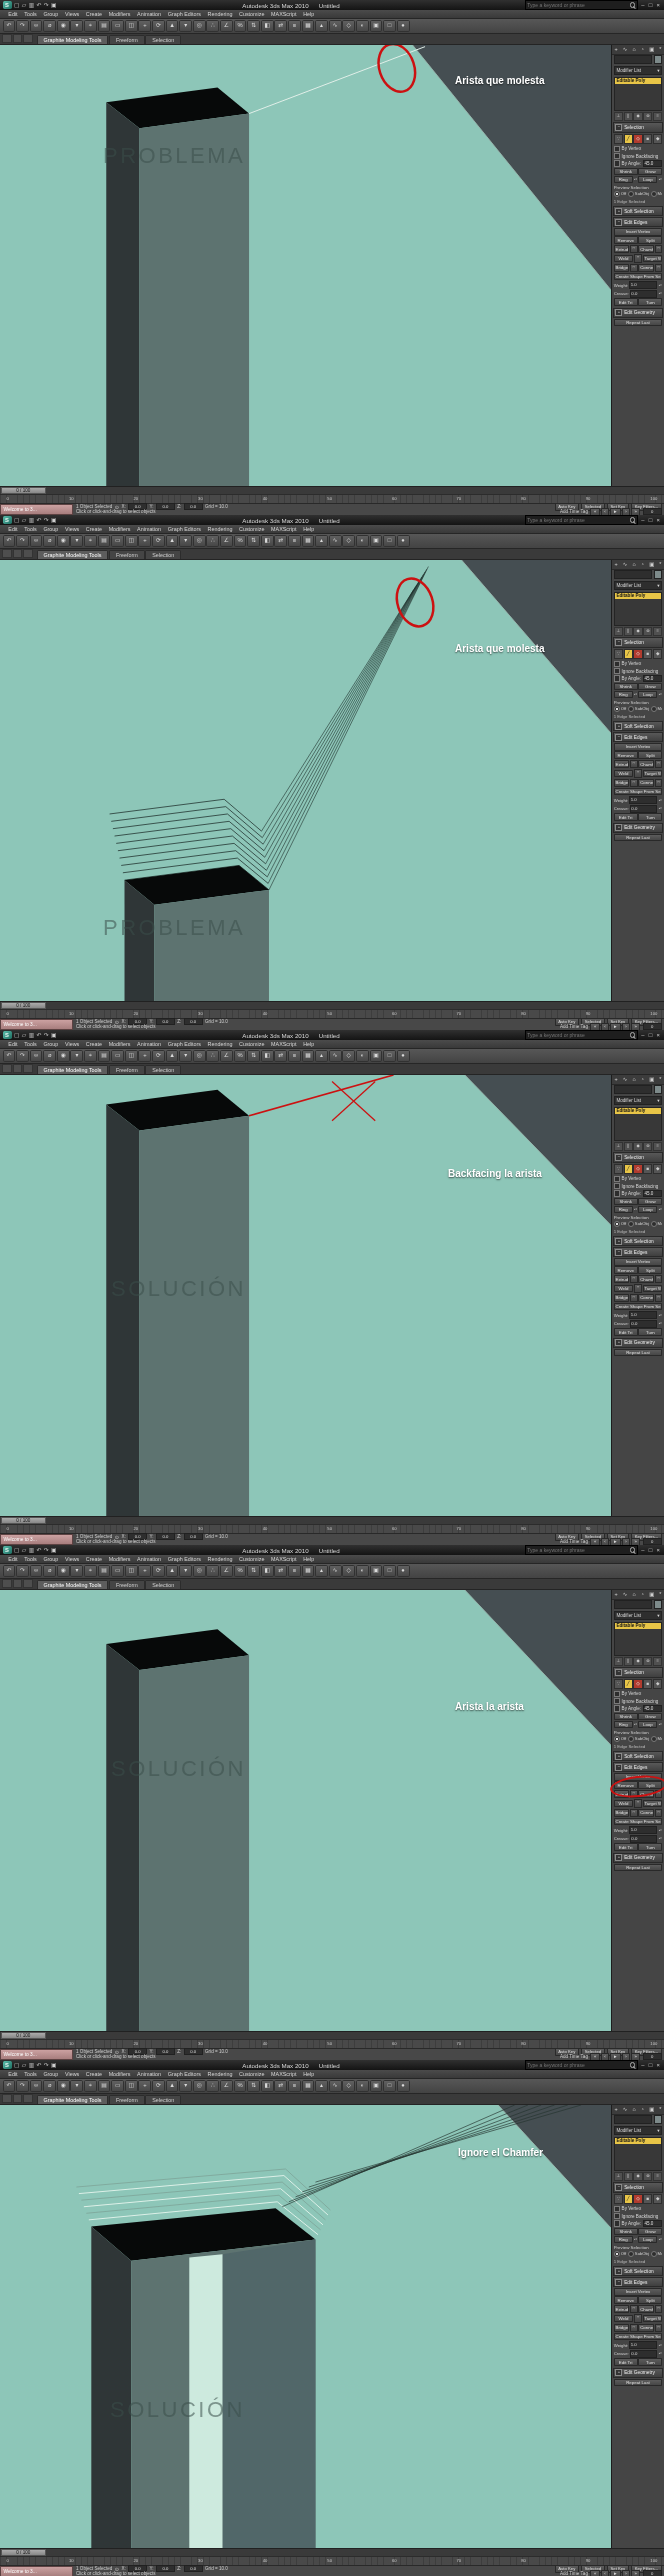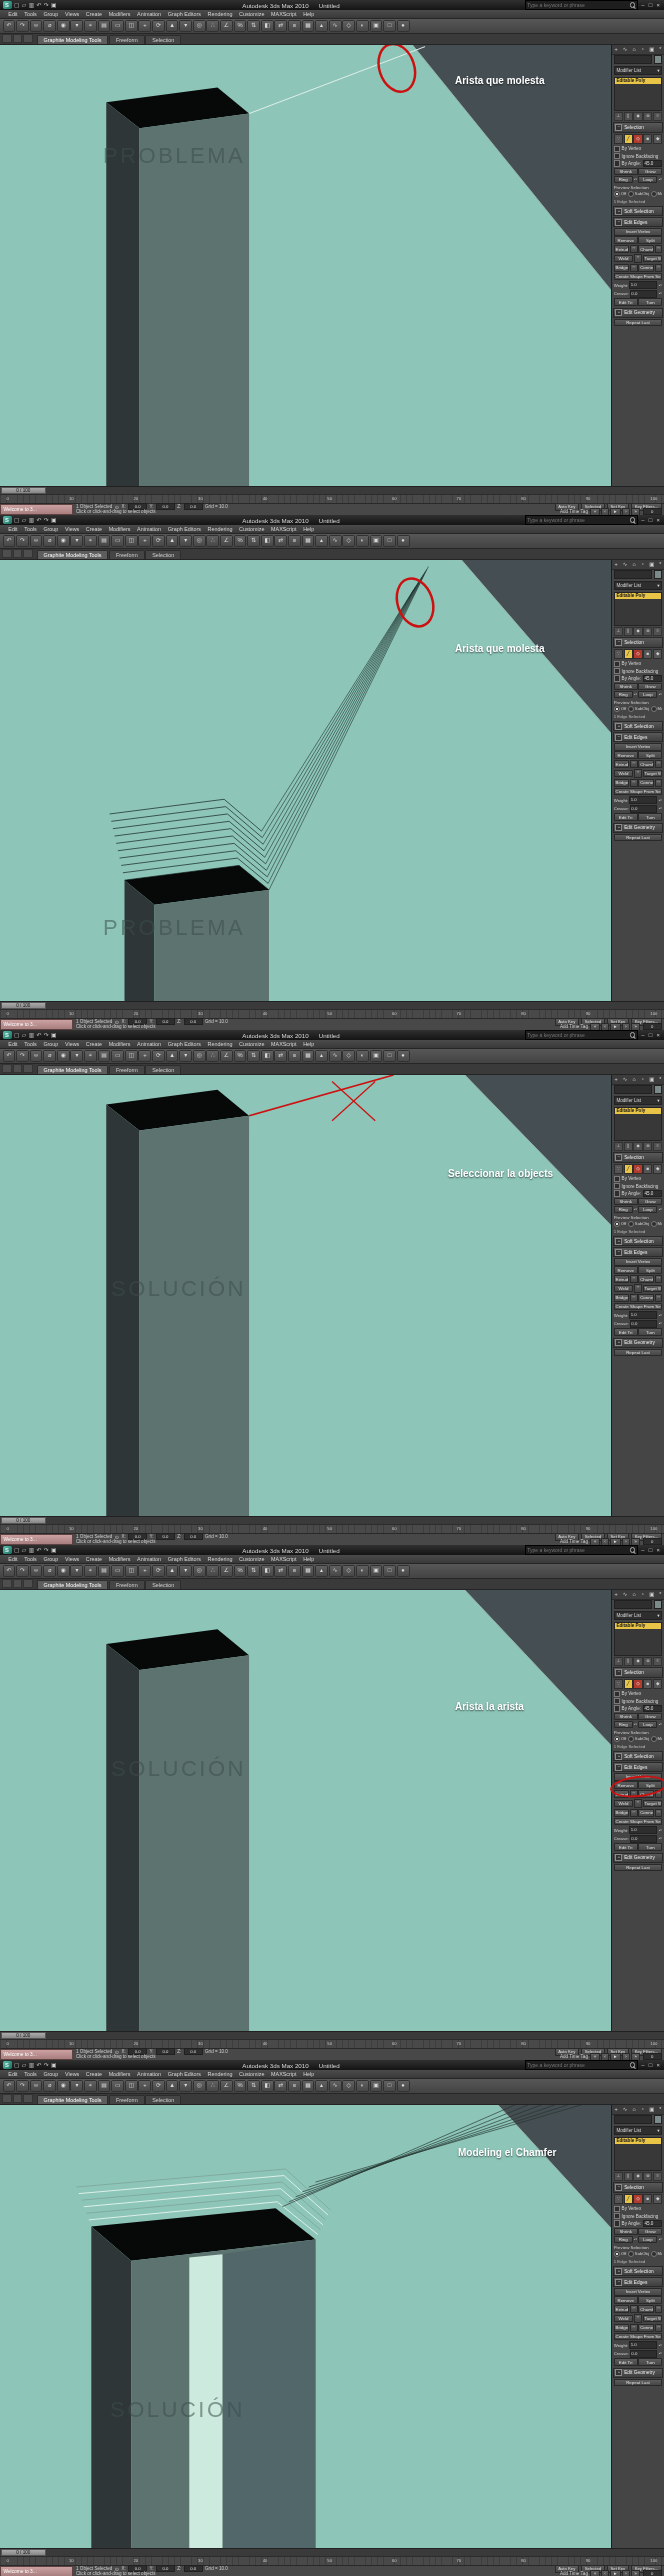--- a/index.html
+++ b/index.html
@@ -871,21 +871,21 @@
             <polygon points="560,0 736,0 736,184" fill="#454e52"></polygon>
             <line x1="560" y1="0" x2="736" y2="184" stroke="#9cb7ae" stroke-width="1"></line>
             <polygon points="128,36 262,18 300,50 168,68" fill="#070909"></polygon>
             <polygon points="128,36 168,68 168,541 128,541" fill="#2f3637"></polygon>
             <polygon points="168,68 300,50 300,541 168,541" fill="#5d7370"></polygon>
             <line x1="300" y1="50" x2="474" y2="0" stroke="#cc1111" stroke-width="2"></line>
             <line x1="400" y1="8" x2="452" y2="56" stroke="#cc1111" stroke-width="1.5"></line>
             <line x1="400" y1="56" x2="452" y2="8" stroke="#cc1111" stroke-width="1.5"></line>
           </svg>
         <div class="watermark" style="left: 111px; top: 201px;">SOLUCIÓN</div>
-        <div class="annotation" style="left: 448px; top: 93px;">Seleccionar la objects</div>
+        <div class="annotation" style="left: 448px; top: 93px;">Backfacing la arista</div>
       </div>
 
       <div class="cmdpanel">
         <div class="cp-tabs">
 
         <span class="cp-tab">+</span>
             <span class="cp-tab">∿</span>
             <span class="cp-tab">⌂</span>
             <span class="cp-tab">◔</span>
             <span class="cp-tab">▣</span>
@@ -1525,21 +1525,21 @@
             <line x1="364" y1="106" x2="668" y2="0" stroke="#24332f" stroke-width="0.8"></line>
             <line x1="372" y1="100" x2="684" y2="0" stroke="#24332f" stroke-width="0.8"></line>
             <line x1="380" y1="94" x2="700" y2="0" stroke="#24332f" stroke-width="0.8"></line>
             <polygon points="110,148 332,126 380,164 158,190" fill="#070909"></polygon>
             <polygon points="110,148 158,190 158,541 110,541" fill="#2f3637"></polygon>
             <polygon points="158,190 380,164 380,541 158,541" fill="#5d7370"></polygon>
             <polygon points="268,182 380,164 380,541 268,541" fill="#516769"></polygon>
             <polygon points="228,186 268,182 268,541 228,541" fill="#cdeade"></polygon>
           </svg>
         <div class="watermark" style="left: 110px; top: 292px;">SOLUCIÓN</div>
-        <div class="annotation" style="left: 458px; top: 42px;">Modeling el Chamfer</div>
+        <div class="annotation" style="left: 458px; top: 42px;">Ignore el Chamfer</div>
       </div>
 
       <div class="cmdpanel">
         <div class="cp-tabs">
 
         <span class="cp-tab">+</span>
             <span class="cp-tab">∿</span>
             <span class="cp-tab">⌂</span>
             <span class="cp-tab">◔</span>
             <span class="cp-tab">▣</span>

